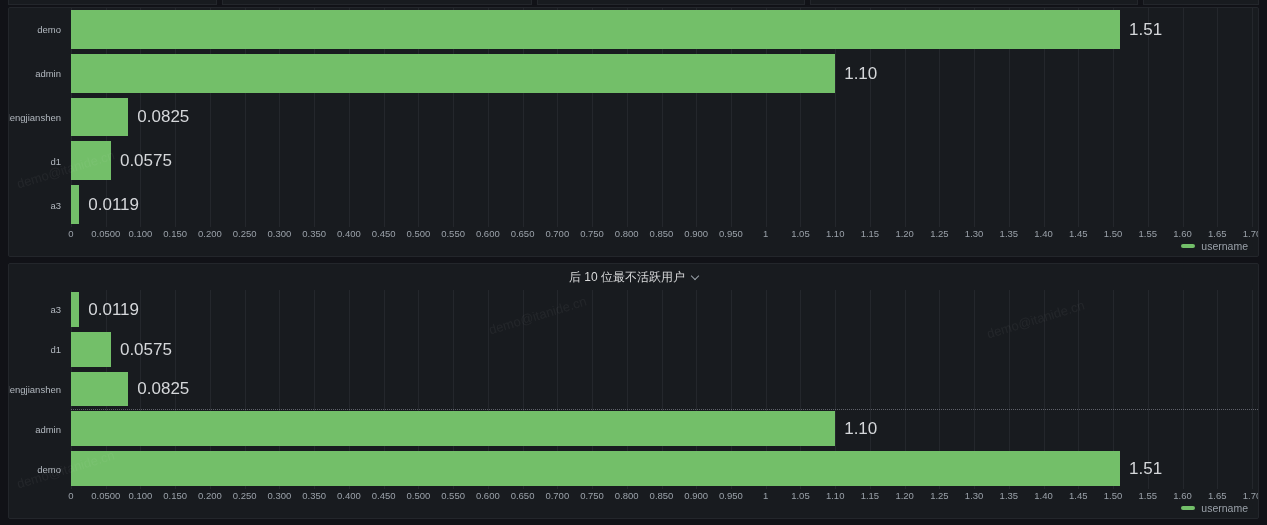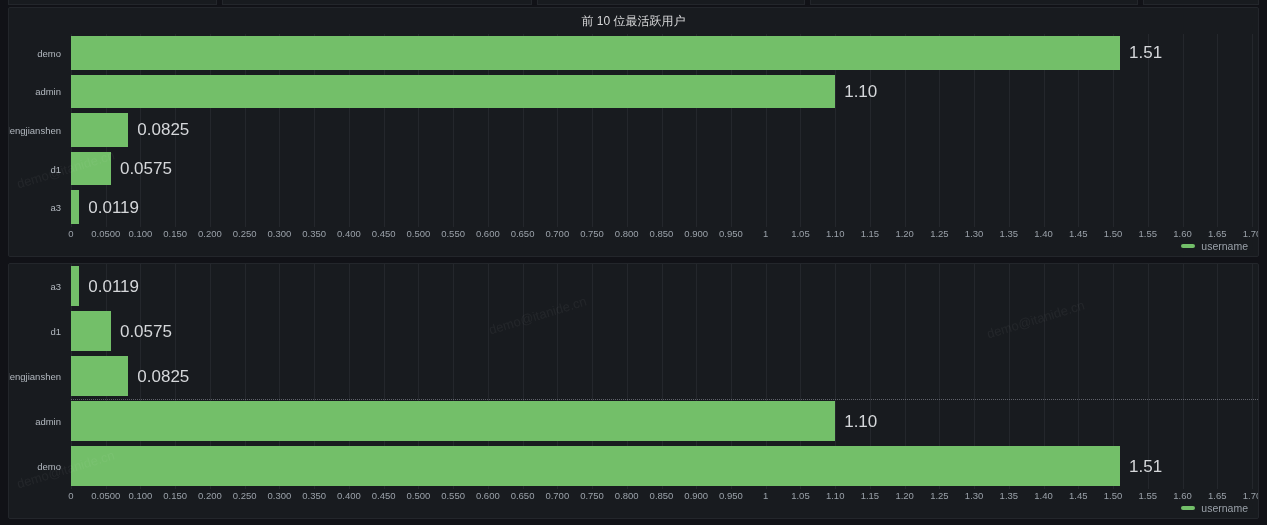--- a/index.html
+++ b/index.html
@@ -84,23 +84,20 @@
 
   <div class="top-strip">
     <div class="strip-panel sp1"></div>
     <div class="strip-panel sp2"></div>
     <div class="strip-panel sp3"></div>
     <div class="strip-panel sp4"></div>
     <div class="strip-panel sp5"></div>
   </div>
 
   <section class="panel panel-1">
-    <header class="panel-header">
-      <span>前 10 位最活跃用户</span>
-    </header>
     <div class="chart">
       <div class="rows-area">
         <div class="grid-layer">
             <div class="gridline" style="left: 0%;"></div>
             <div class="gridline" style="left: 2.94118%;"></div>
             <div class="gridline" style="left: 5.88235%;"></div>
             <div class="gridline" style="left: 8.82353%;"></div>
             <div class="gridline" style="left: 11.7647%;"></div>
             <div class="gridline" style="left: 14.7059%;"></div>
             <div class="gridline" style="left: 17.6471%;"></div>
@@ -211,20 +208,24 @@
       <div class="legend">
         <span class="legend-item">
           <span class="legend-dash"></span>
           <span class="legend-label">username</span>
         </span>
       </div>
     </div>
   </section>
 
   <section class="panel panel-2">
+    <header class="panel-header">
+      <span>后 10 位最不活跃用户</span>
+      <span class="chev"></span>
+    </header>
     <div class="chart">
       <div class="rows-area">
         <div class="grid-layer">
             <div class="gridline" style="left: 0%;"></div>
             <div class="gridline" style="left: 2.94118%;"></div>
             <div class="gridline" style="left: 5.88235%;"></div>
             <div class="gridline" style="left: 8.82353%;"></div>
             <div class="gridline" style="left: 11.7647%;"></div>
             <div class="gridline" style="left: 14.7059%;"></div>
             <div class="gridline" style="left: 17.6471%;"></div>

